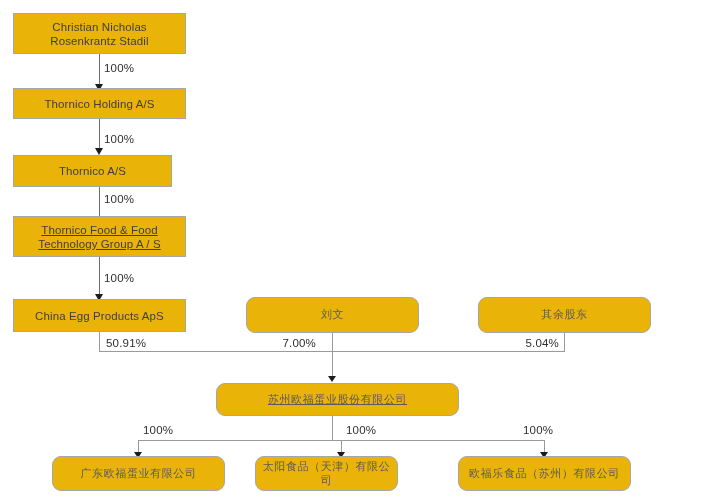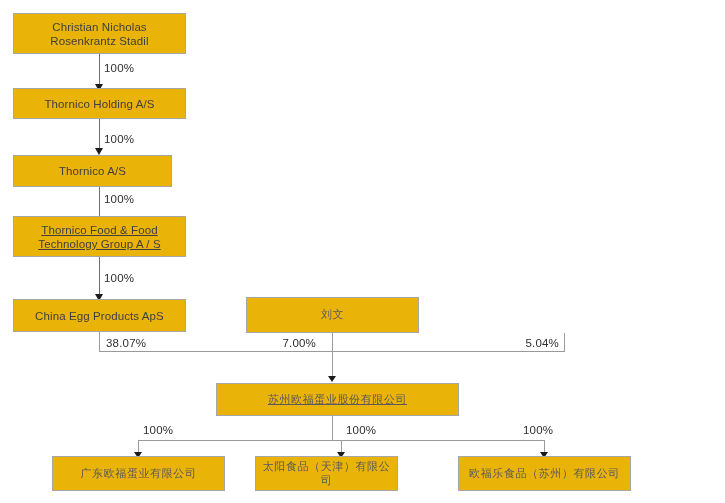--- a/index.html
+++ b/index.html
@@ -24,20 +24,21 @@
     color:#3f3f41;
     font-size:11.5px;
     line-height:14px;
     letter-spacing:0.1px;
   }
   .box.cn{
     color:#5a5a5c;
     font-family:"DejaVu Sans","Liberation Sans",sans-serif;
     font-size:11px;
     letter-spacing:0.6px;
+    border-radius:9px;
   }
   .box span{display:block;padding:0 4px;}
 
   
   .vline{
     position:absolute;
     width:0;
     border-left:1.6px solid #6d6d6d;
   }
   .vline.thin{border-left-width:1px;border-left-color:#9a9a9a;}
@@ -107,28 +108,31 @@
   <div class="pct" style="left:104px;top:272px;">100%</div>
 
   <div class="box" style="left:13px;top:299px;width:173px;height:33px;justify-content:center;">
     <span>China Egg Products ApS</span>
   </div>
 
   <div class="box cn" style="left:246px;top:297px;width:173px;height:36px;">
     <span>刘文</span>
   </div>
 
+  <div class="box cn" style="left:478px;top:297px;width:173px;height:36px;">
+    <span>其余股东</span>
+  </div>
 
   <div class="vline thin" style="left:99px;top:332px;height:19px;"></div>
   <div class="vline thin" style="left:332px;top:333px;height:18px;"></div>
   <div class="vline thin" style="left:564px;top:333px;height:18px;"></div>
 
   <div class="hline" style="left:99px;top:351px;width:466px;"></div>
 
-  <div class="pct" style="left:106px;top:337px;">38.07%</div>
+  <div class="pct" style="left:106px;top:337px;">50.91%</div>
   <div class="pct r" style="left:272px;top:337px;width:44px;">7.00%</div>
   <div class="pct r" style="left:515px;top:337px;width:44px;">5.04%</div>
 
   <div class="vline thin" style="left:332px;top:351px;height:28px;"></div>
   <div class="arrow sm" style="left:328px;top:376px;"></div>
 
   <div class="box cn" style="left:216px;top:383px;width:243px;height:33px;text-decoration:underline;">
     <span>苏州欧福蛋业股份有限公司</span>
   </div>
 

